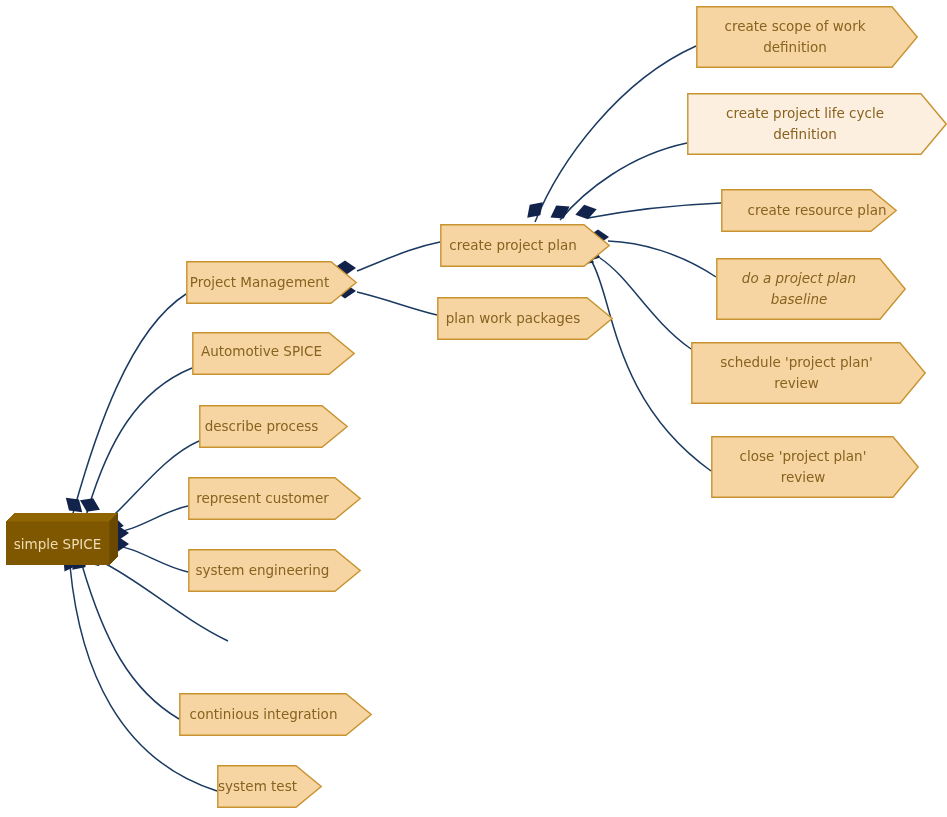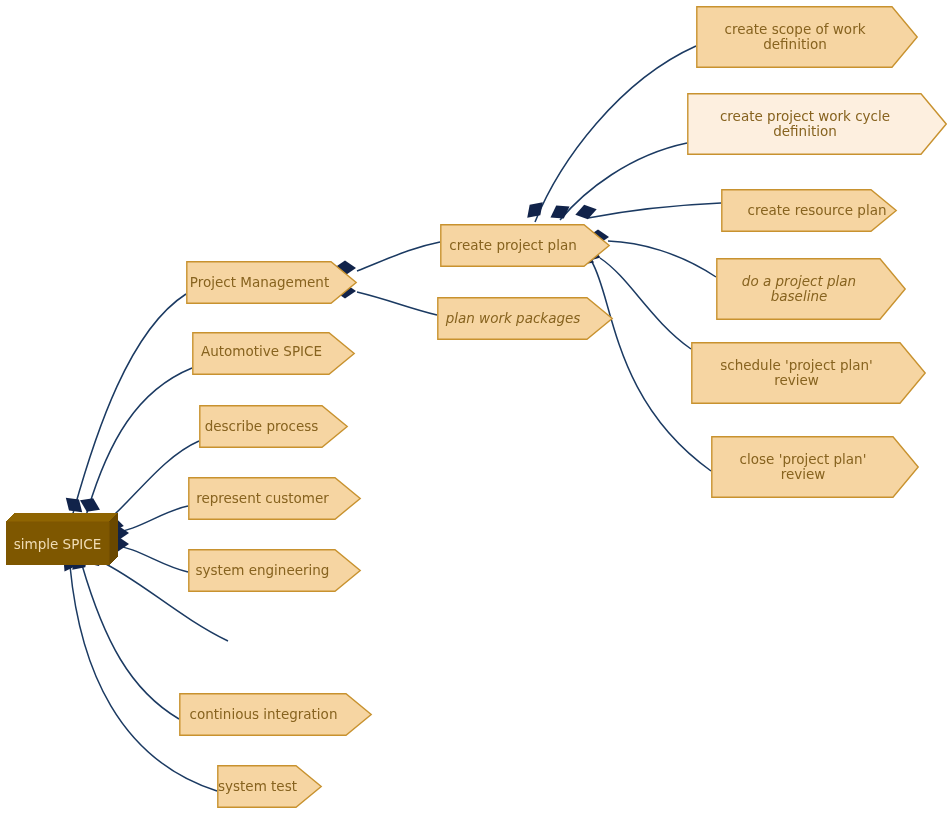--- a/index.html
+++ b/index.html
@@ -45,21 +45,21 @@
   }
   .node-wrap .label {
     position: absolute;
     left: 0;
     top: 0;
     display: flex;
     align-items: center;
     justify-content: center;
     text-align: center;
     font-size: 13.5px;
-    line-height: 15px;
+    line-height: 21px;
     color: #87631f;
     white-space: pre-line;
     padding-right: 24px;
     box-sizing: border-box;
     user-select: none;
   }
 
   
   .root-box {
     position: absolute;
@@ -203,34 +203,34 @@
       <div class="node-wrap" style="left: 440px; top: 224px; width: 170px; height: 43px;">
         <svg class="outline" width="170" height="43">
           <polygon points="0.8,0.8 144,0.8 169.2,21.5 144,42.2 0.8,42.2" fill="#f6d5a2" stroke="#c8922f" stroke-width="1.4" stroke-linejoin="miter"></polygon>
         </svg>
         <div class="label" style="width: 170px; height: 43px; color: rgb(135, 99, 31);">create project plan</div>
       </div>
       <div class="node-wrap" style="left: 437px; top: 297px; width: 176px; height: 43px;">
         <svg class="outline" width="176" height="43">
           <polygon points="0.8,0.8 150,0.8 175.2,21.5 150,42.2 0.8,42.2" fill="#f6d5a2" stroke="#c8922f" stroke-width="1.4" stroke-linejoin="miter"></polygon>
         </svg>
-        <div class="label" style="width: 176px; height: 43px; color: rgb(135, 99, 31); font-style: italic;">plan work packages</div>
+        <div class="label" style="width: 176px; height: 43px; color: rgb(135, 99, 31);">plan work packages</div>
       </div>
       <div class="node-wrap" style="left: 696px; top: 6px; width: 222px; height: 62px;">
         <svg class="outline" width="222" height="62">
           <polygon points="0.8,0.8 196,0.8 221.2,31 196,61.2 0.8,61.2" fill="#f6d5a2" stroke="#c8922f" stroke-width="1.4" stroke-linejoin="miter"></polygon>
         </svg>
         <div class="label" style="width: 222px; height: 62px; color: rgb(135, 99, 31);">create scope of work
 definition</div>
       </div>
       <div class="node-wrap" style="left: 687px; top: 93px; width: 260px; height: 62px;">
         <svg class="outline" width="260" height="62">
           <polygon points="0.8,0.8 234,0.8 259.2,31 234,61.2 0.8,61.2" fill="#fdefdf" stroke="#c8922f" stroke-width="1.4" stroke-linejoin="miter"></polygon>
         </svg>
-        <div class="label" style="width: 260px; height: 62px; color: rgb(135, 99, 31);">create project work cycle
+        <div class="label" style="width: 260px; height: 62px; color: rgb(135, 99, 31);">create project life cycle
 definition</div>
       </div>
       <div class="node-wrap" style="left: 721px; top: 189px; width: 176px; height: 43px;">
         <svg class="outline" width="176" height="43">
           <polygon points="0.8,0.8 150,0.8 175.2,21.5 150,42.2 0.8,42.2" fill="#f6d5a2" stroke="#c8922f" stroke-width="1.4" stroke-linejoin="miter"></polygon>
         </svg>
         <div class="label" style="width: 176px; height: 43px; color: rgb(135, 99, 31); margin-left: 20px;">create resource plan</div>
       </div>
       <div class="node-wrap" style="left: 716px; top: 258px; width: 190px; height: 62px;">
         <svg class="outline" width="190" height="62">

